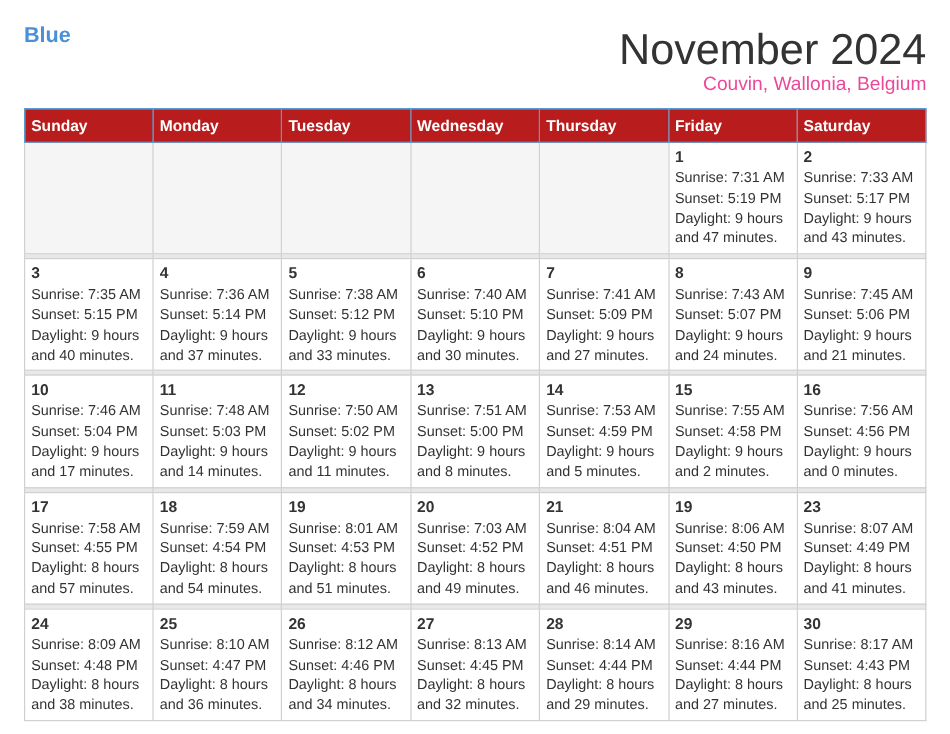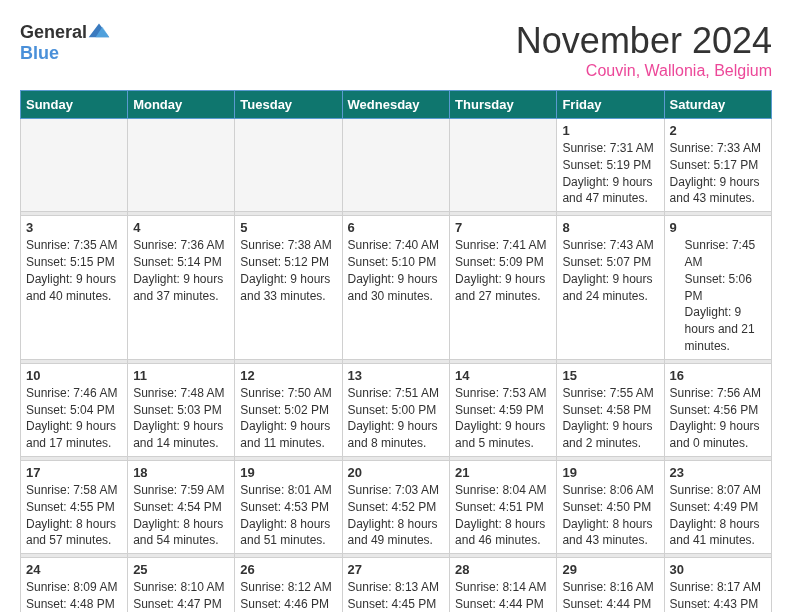--- a/index.html
+++ b/index.html
@@ -47,21 +47,21 @@
     }
     .location-title {
       font-size: 16px;
       color: #ec4899;
     }
     .calendar {
       width: 100%;
       border-collapse: collapse;
     }
     .calendar th {
-      background-color: #0f766e;
+      background-color: #b91c1c;
       color: #fff;
       font-size: 13px;
       font-weight: bold;
       padding: 6px 5px;
       text-align: left;
       border: 1px solid #5a9ad0;
     }
     .calendar td {
       border: 1px solid #d0d0d0;
       vertical-align: top;
@@ -92,27 +92,20 @@
       padding: 0;
       border: 1px solid #d0d0d0;
     }
   </style>
 </head>
 <body>
 
 <div class="header-area">
   <div class="logo">
     <div style="display:flex;flex-direction:column;align-items:flex-start;">
-      <div style="display:flex;align-items:center;">
-        <span class="logo-text-general">General</span>
-        <svg class="logo-icon" viewBox="0 0 28 24">
-          <polygon points="14,2 26,18 2,18" fill="#3a7abf"></polygon>
-          <polygon points="18,6 26,18 10,18" fill="#5ab0e8" opacity="0.7"></polygon>
-        </svg>
-      </div>
       <span class="logo-text-blue">Blue</span>
     </div>
   </div>
   <div class="title-area">
     <div class="month-title">November 2024</div>
     <div class="location-title">Couvin, Wallonia, Belgium</div>
   </div>
 </div>
 
 <table class="calendar">
@@ -188,21 +181,21 @@
 Daylight: 9 hours and 27 minutes.</div>
         </td>
         <td>
           <span class="day-number">8</span>
           <div class="day-info" style="white-space: pre-line;">Sunrise: 7:43 AM
 Sunset: 5:07 PM
 Daylight: 9 hours and 24 minutes.</div>
         </td>
         <td>
           <span class="day-number">9</span>
-          <div class="day-info" style="white-space: pre-line; margin-left: 15px;">Sunrise: 7:45 AM
+          <div class="day-info" style="white-space: pre-line;">Sunrise: 7:45 AM
 Sunset: 5:06 PM
 Daylight: 9 hours and 21 minutes.</div>
         </td>
       </tr>
       <tr class="row-separator">
         <td></td>
         <td></td>
         <td></td>
         <td></td>
         <td></td>

